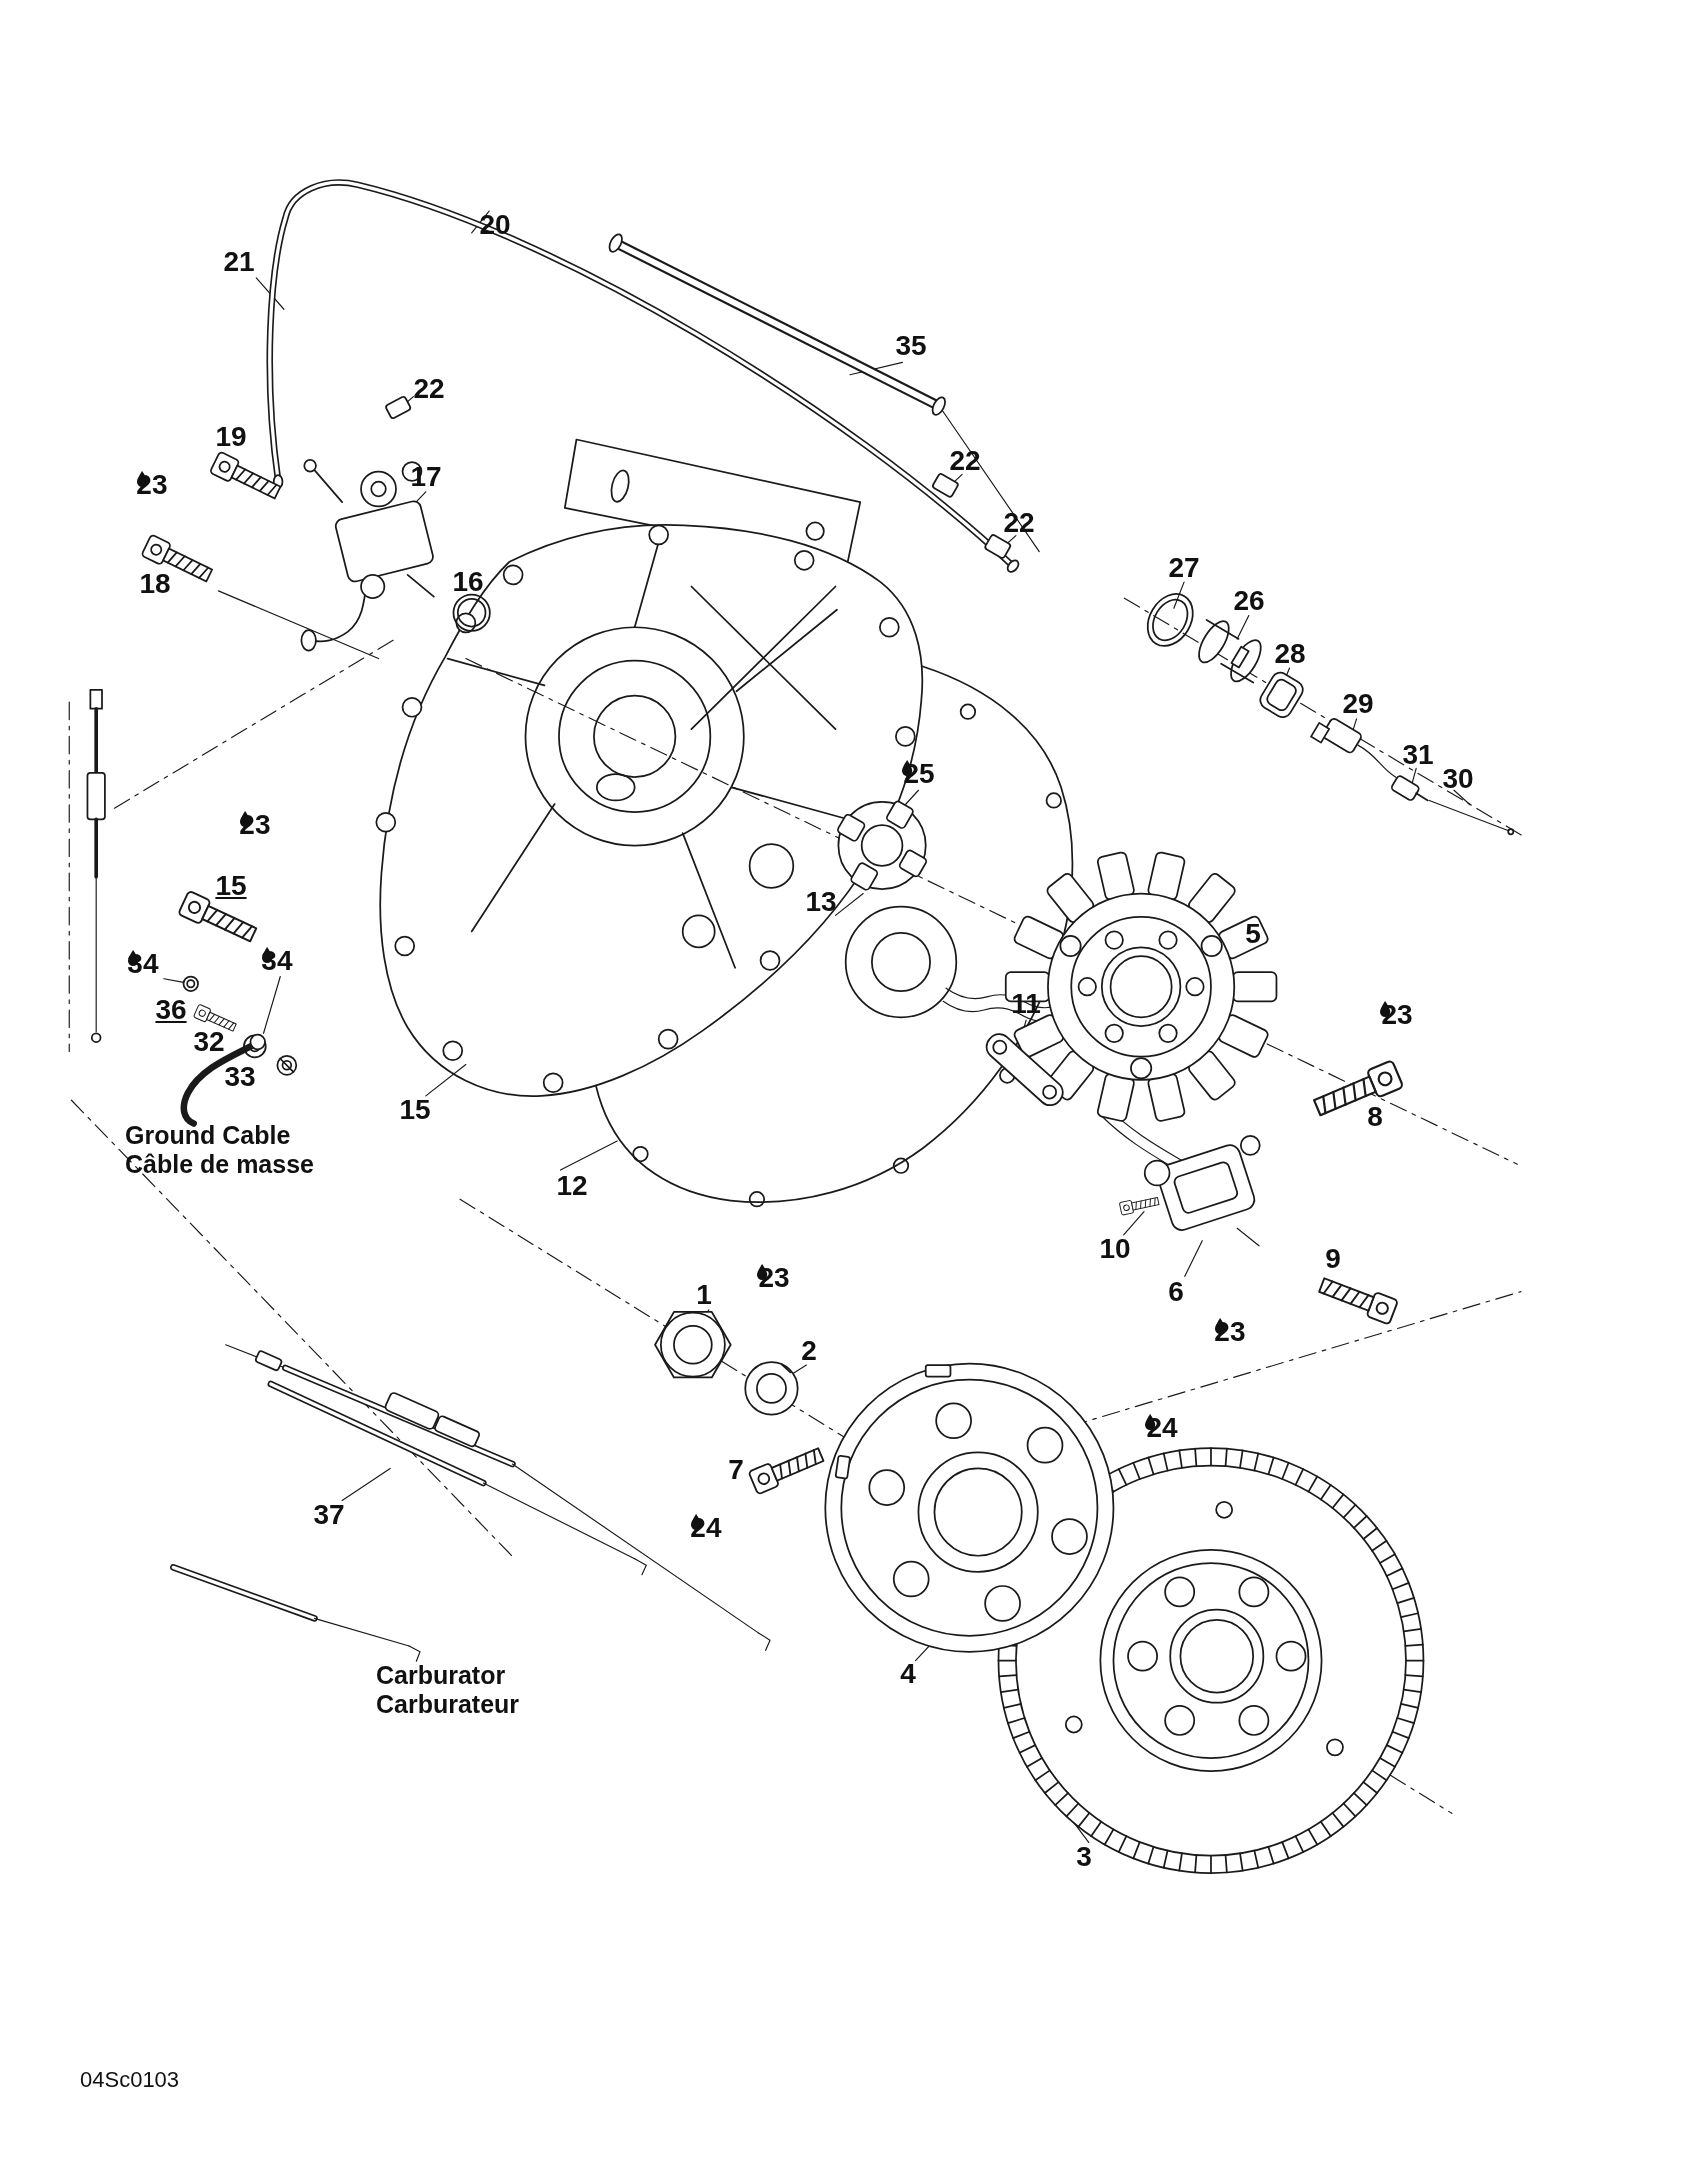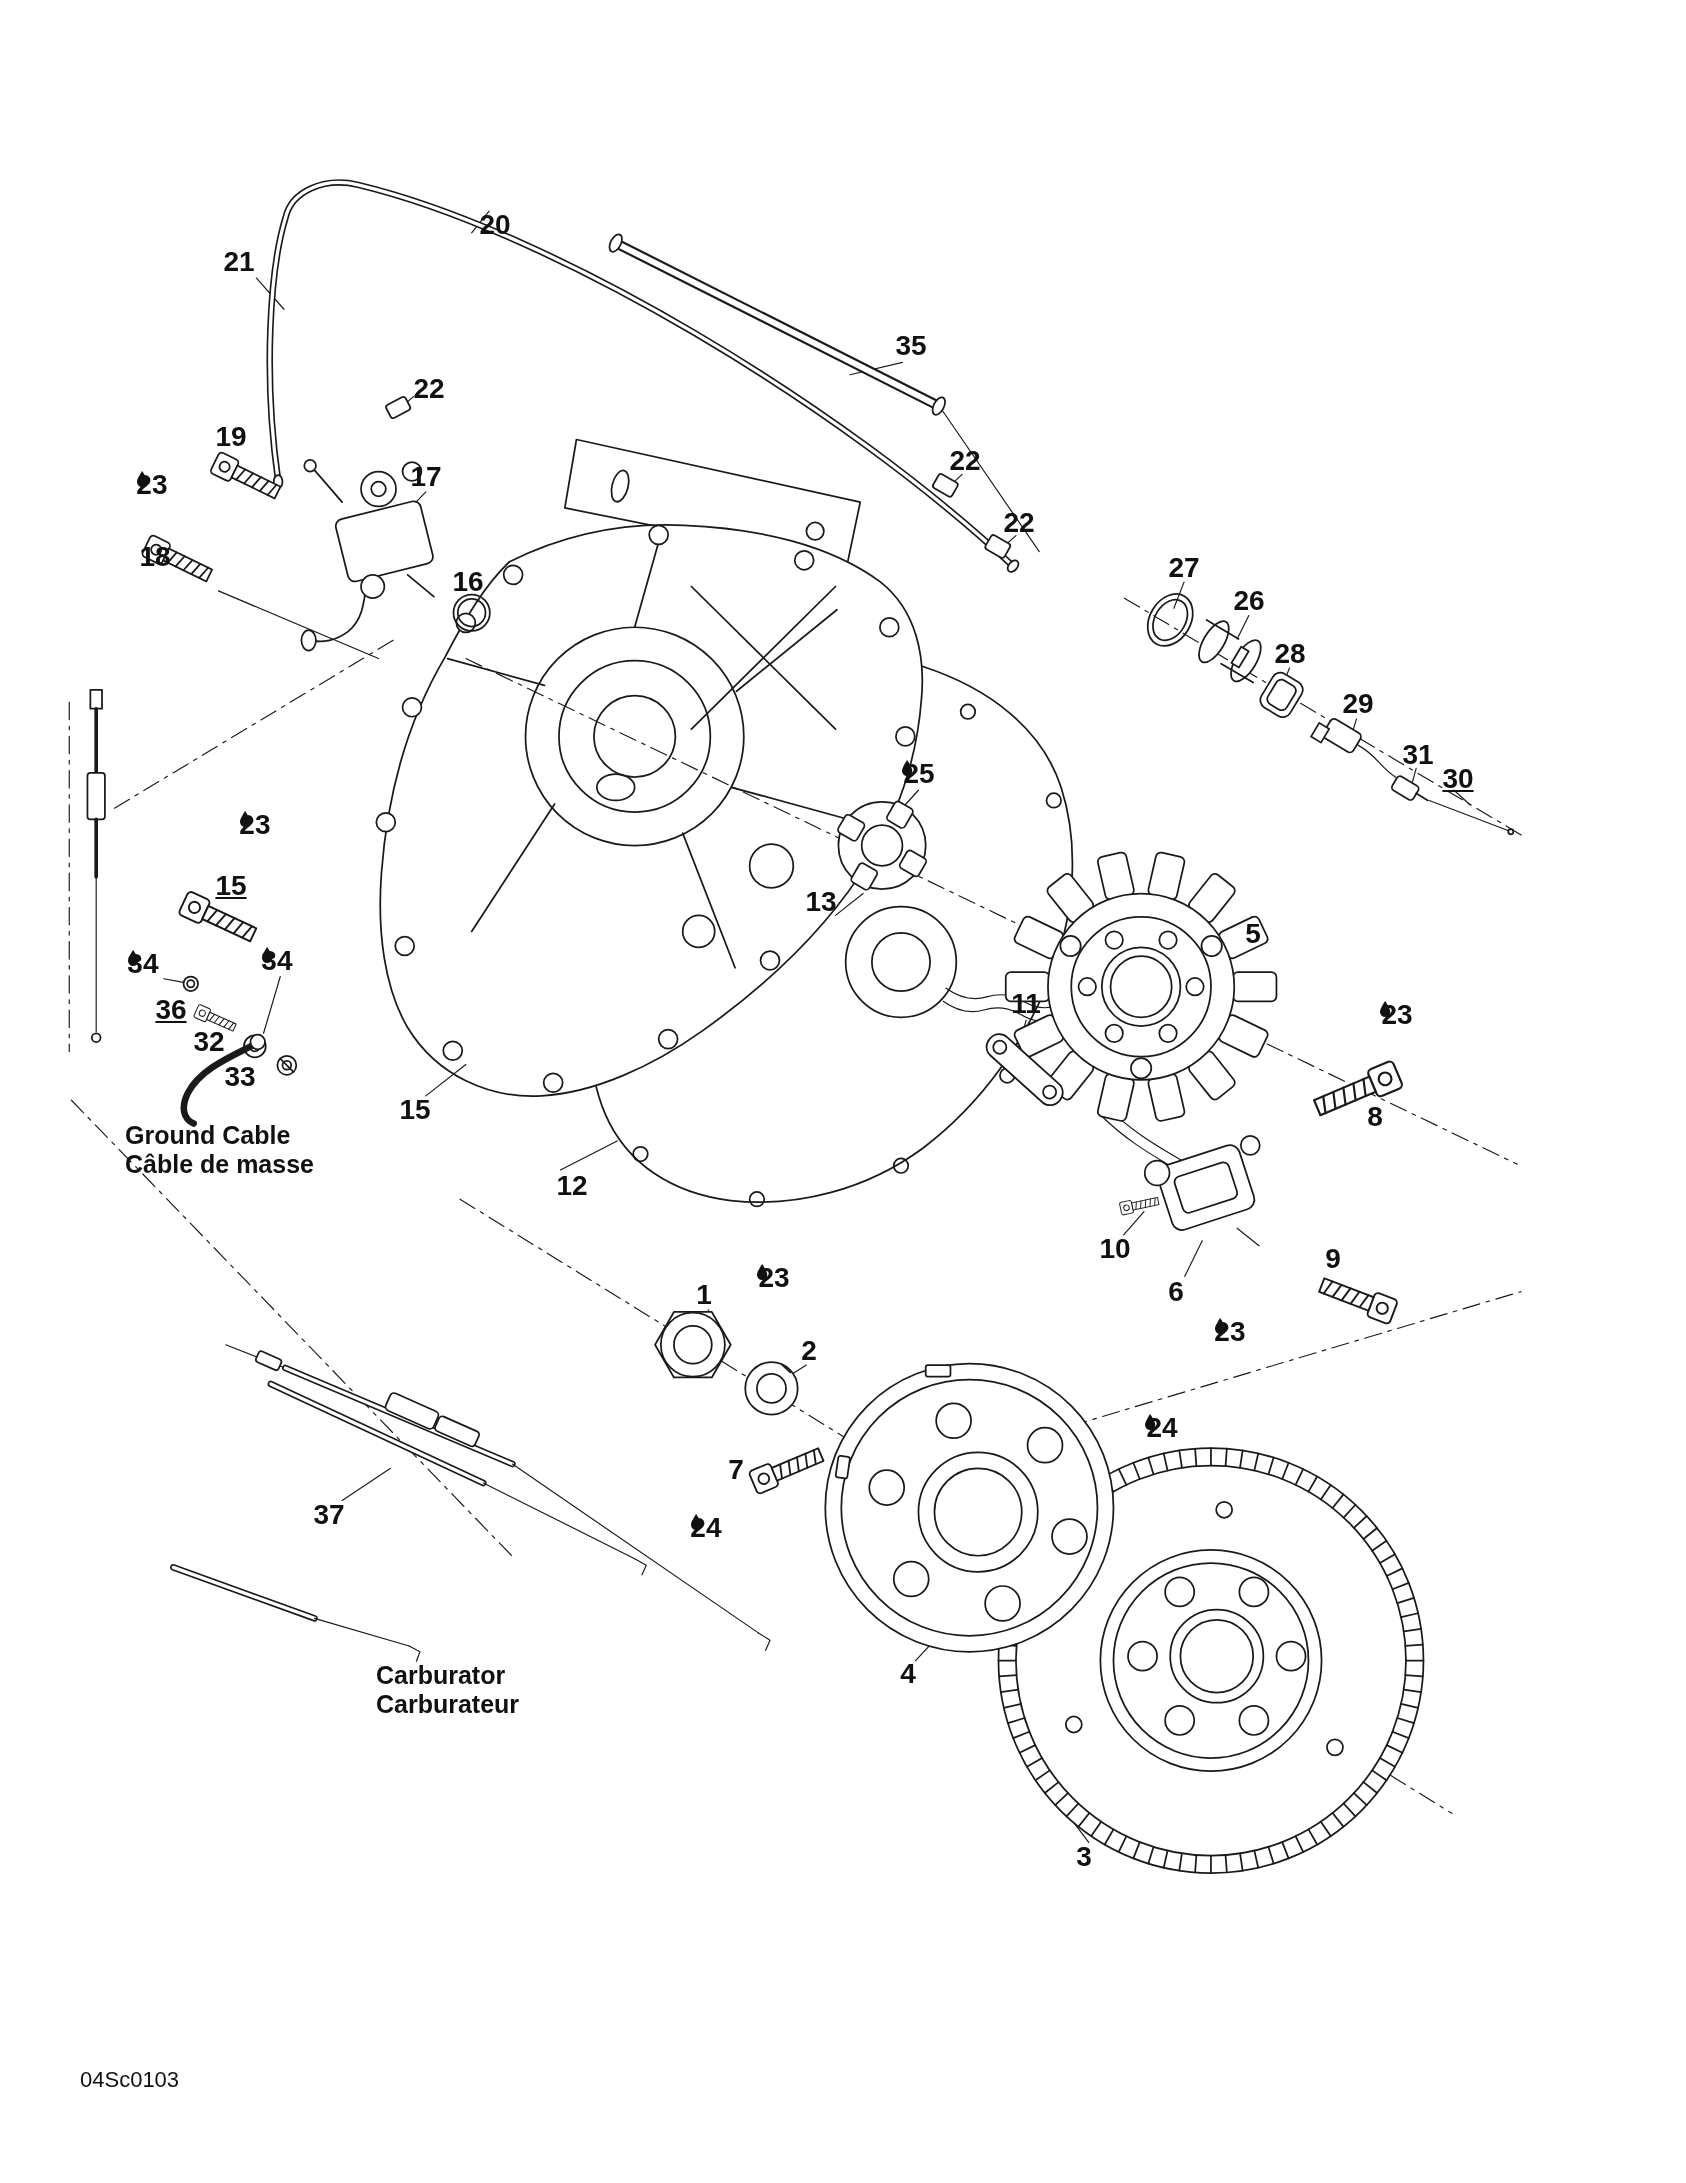--- a/index.html
+++ b/index.html
@@ -496,21 +496,21 @@
         <span class="num">23</span>
         <span class="drop">
           <svg viewBox="0 0 10 14" width="11.6" height="16">
             <path d="M5 0C5 0 .5 6.5 .5 9.5a4.5 4.5 0 0 0 9 0C9.5 6.5 5 0 5 0Z"></path>
           </svg>
         </span>
       </div>
       <div class="callout" style="left: 426px; top: 477px;">
         <span class="num">17</span>
       </div>
-      <div class="callout" style="left: 155px; top: 557px; justify-content: flex-end;">
+      <div class="callout" style="left: 155px; top: 584px; justify-content: flex-end;">
         <span class="num">18</span>
       </div>
       <div class="callout" style="left: 468px; top: 582px;">
         <span class="num">16</span>
       </div>
       <div class="callout" style="left: 965px; top: 461px;">
         <span class="num">22</span>
       </div>
       <div class="callout" style="left: 1019px; top: 523px;">
         <span class="num">22</span>
@@ -523,21 +523,21 @@
       </div>
       <div class="callout" style="left: 1290px; top: 654px;">
         <span class="num">28</span>
       </div>
       <div class="callout" style="left: 1358px; top: 704px;">
         <span class="num">29</span>
       </div>
       <div class="callout" style="left: 1418px; top: 755px;">
         <span class="num">31</span>
       </div>
-      <div class="callout" style="left: 1458px; top: 779px; text-decoration: underline;">
+      <div class="callout" style="left: 1458px; top: 779px;">
         <span class="num">30</span>
       </div>
       <div class="callout" style="left: 918px; top: 774px;">
         <span class="drop">
           <svg viewBox="0 0 10 14" width="11.6" height="16">
             <path d="M5 0C5 0 .5 6.5 .5 9.5a4.5 4.5 0 0 0 9 0C9.5 6.5 5 0 5 0Z"></path>
           </svg>
         </span>
         <span class="num">25</span>
       </div>

